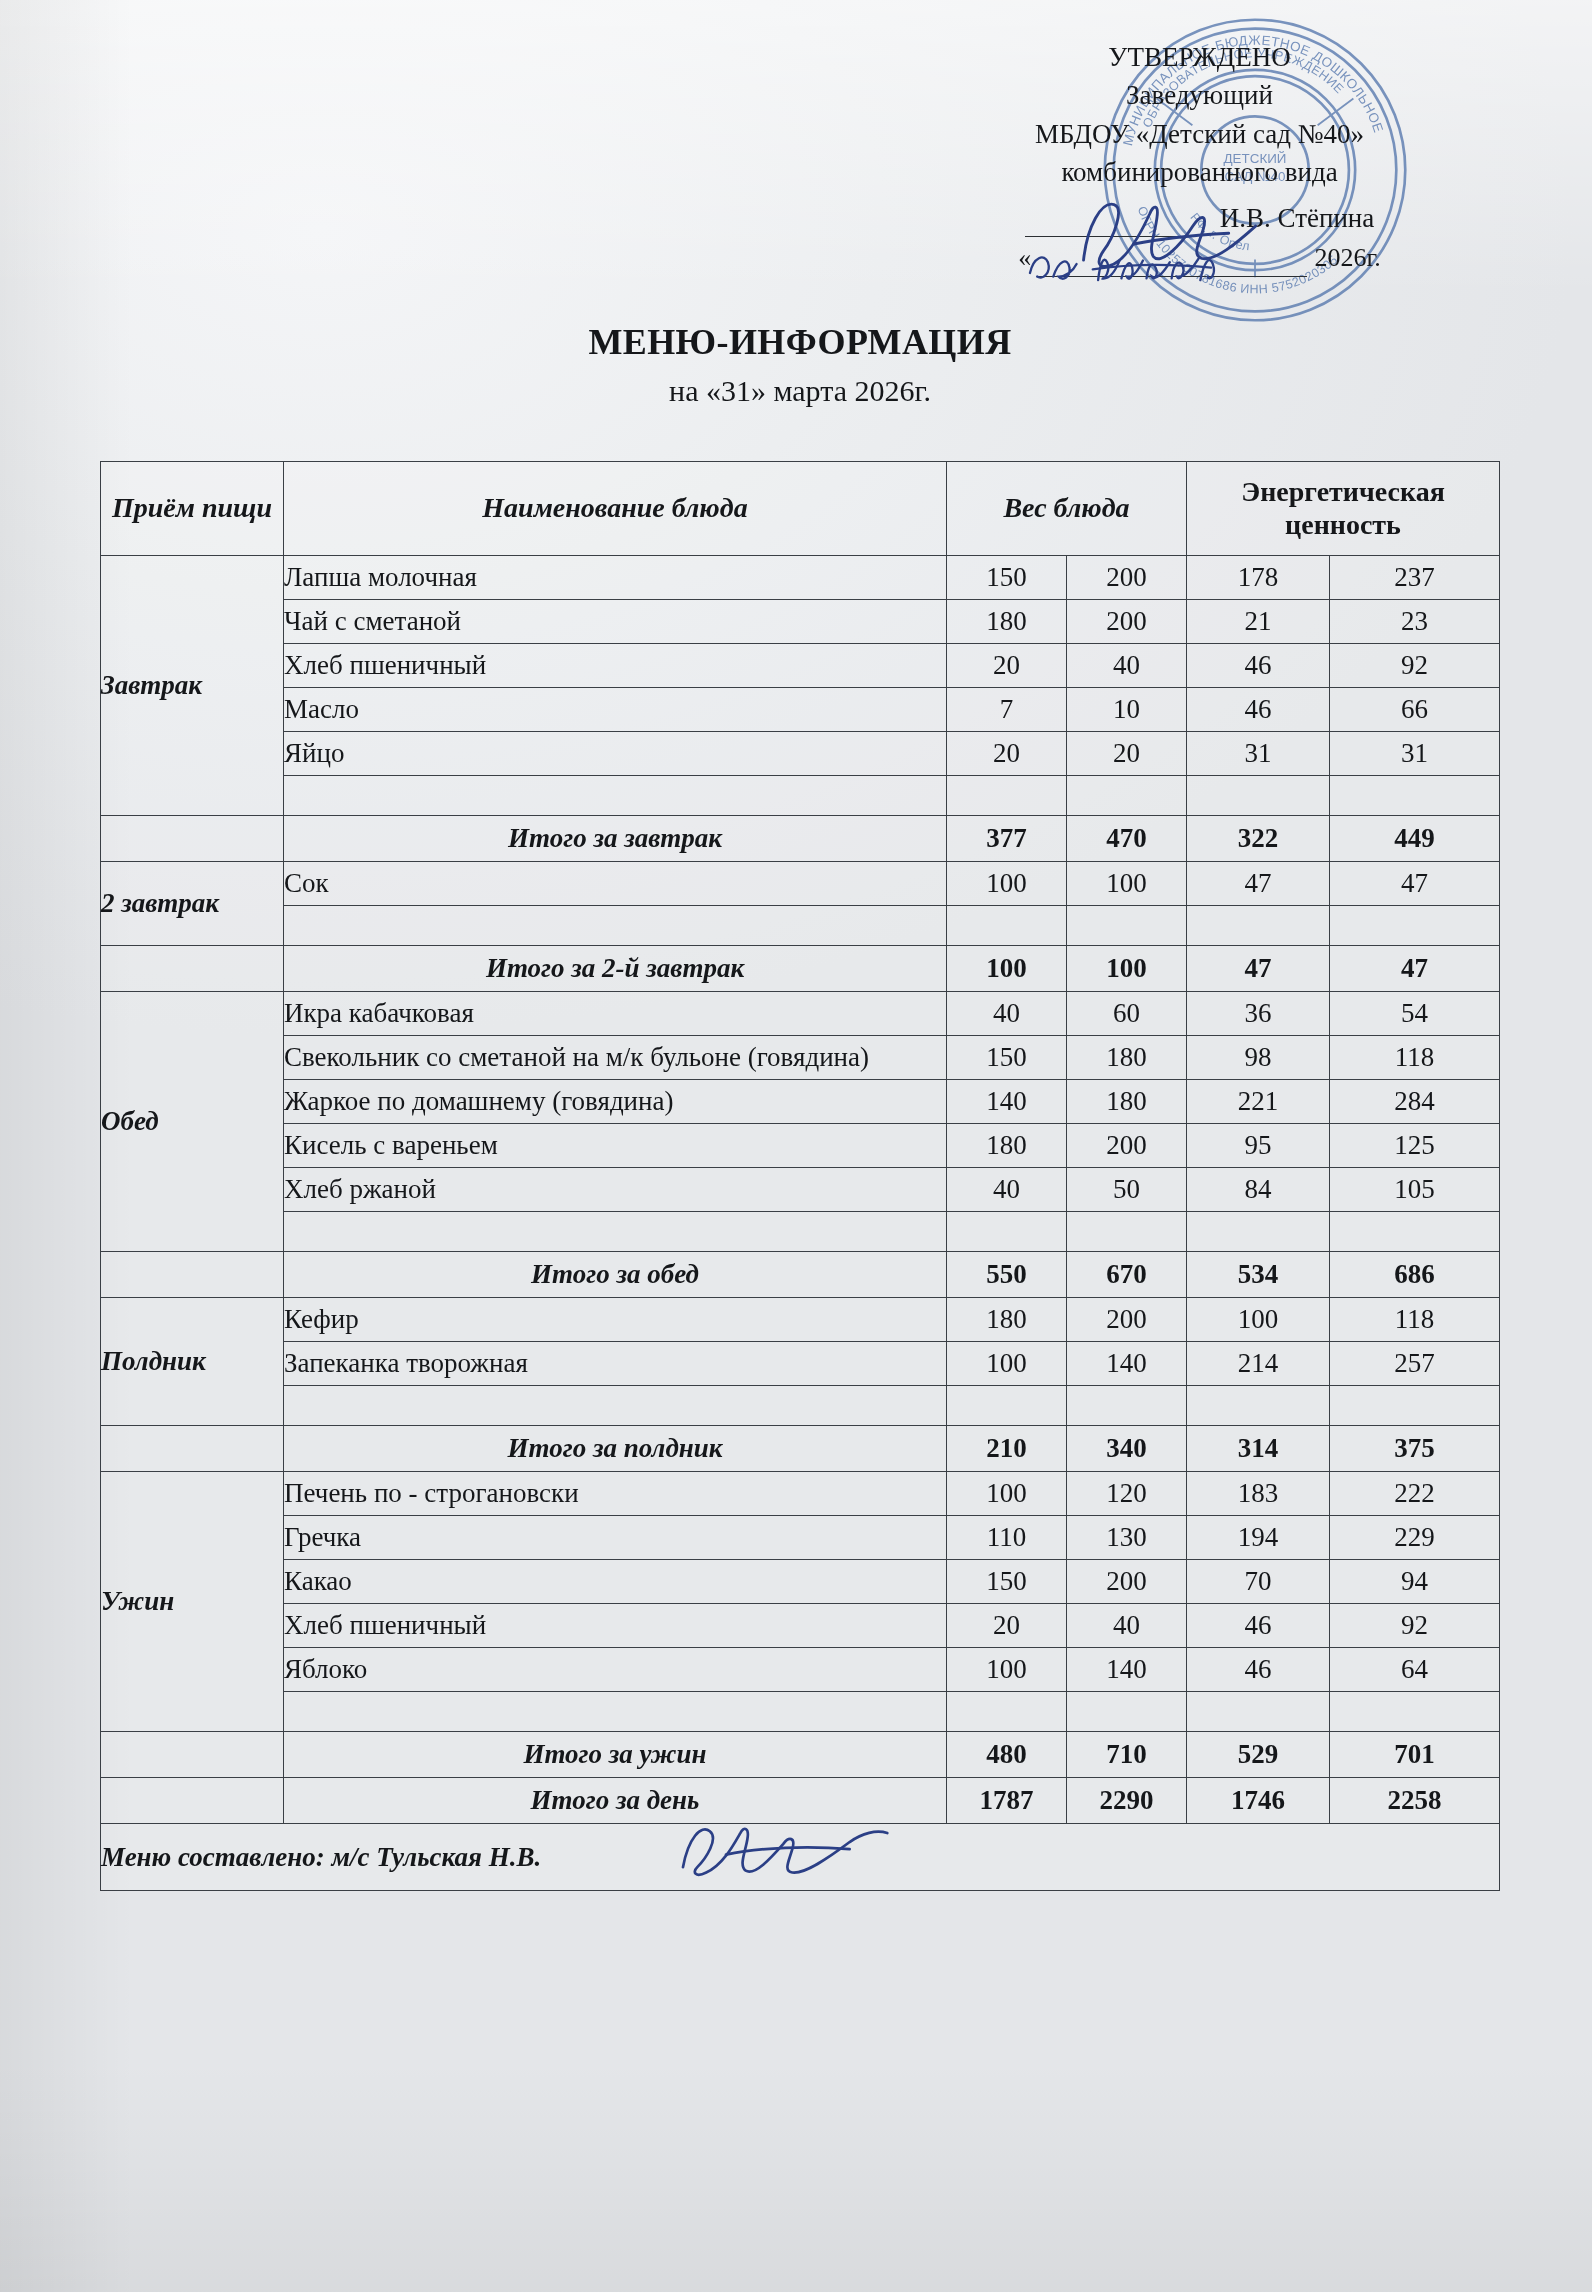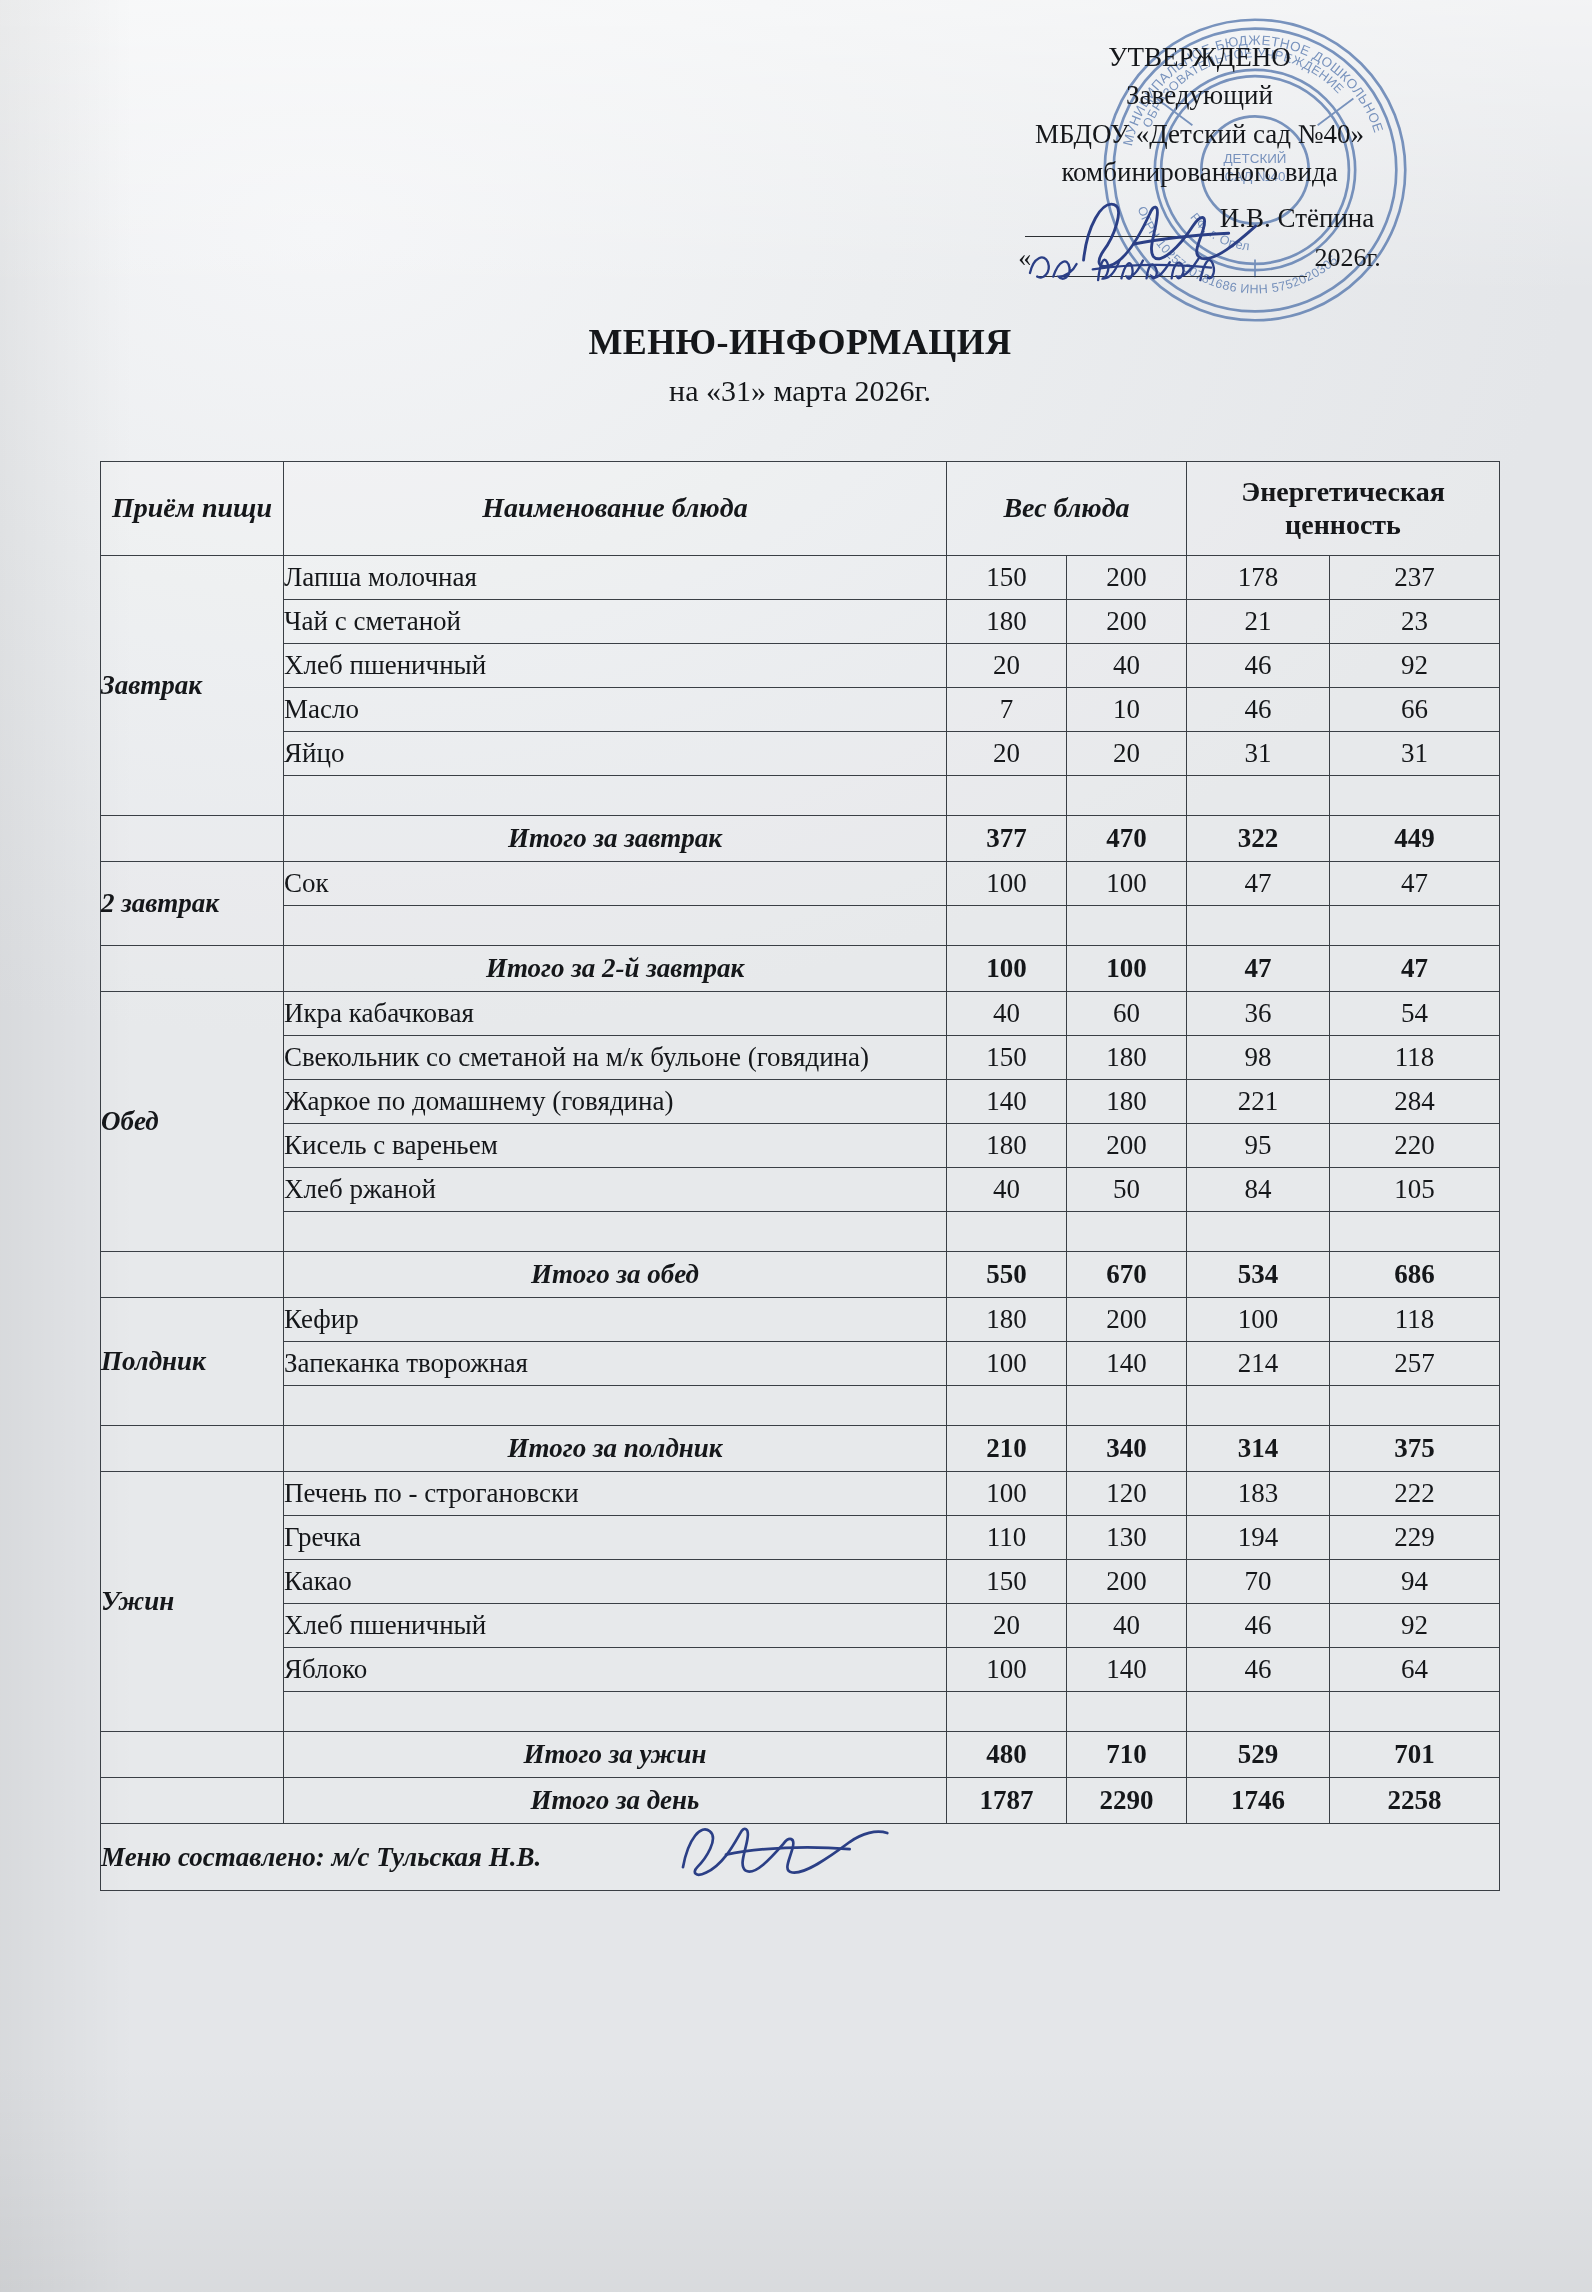--- a/index.html
+++ b/index.html
@@ -431,21 +431,21 @@
               <td class="num">140</td>
               <td class="num">180</td>
               <td class="num">221</td>
               <td class="num">284</td>
             </tr>
             <tr class="data">
               <td class="dish">Кисель с вареньем</td>
               <td class="num">180</td>
               <td class="num">200</td>
               <td class="num">95</td>
-              <td class="num">220</td>
+              <td class="num">125</td>
             </tr>
             <tr class="data">
               <td class="dish">Хлеб ржаной</td>
               <td class="num">40</td>
               <td class="num">50</td>
               <td class="num">84</td>
               <td class="num">105</td>
             </tr>
             <tr class="blank">
               <td class="dish"></td>

